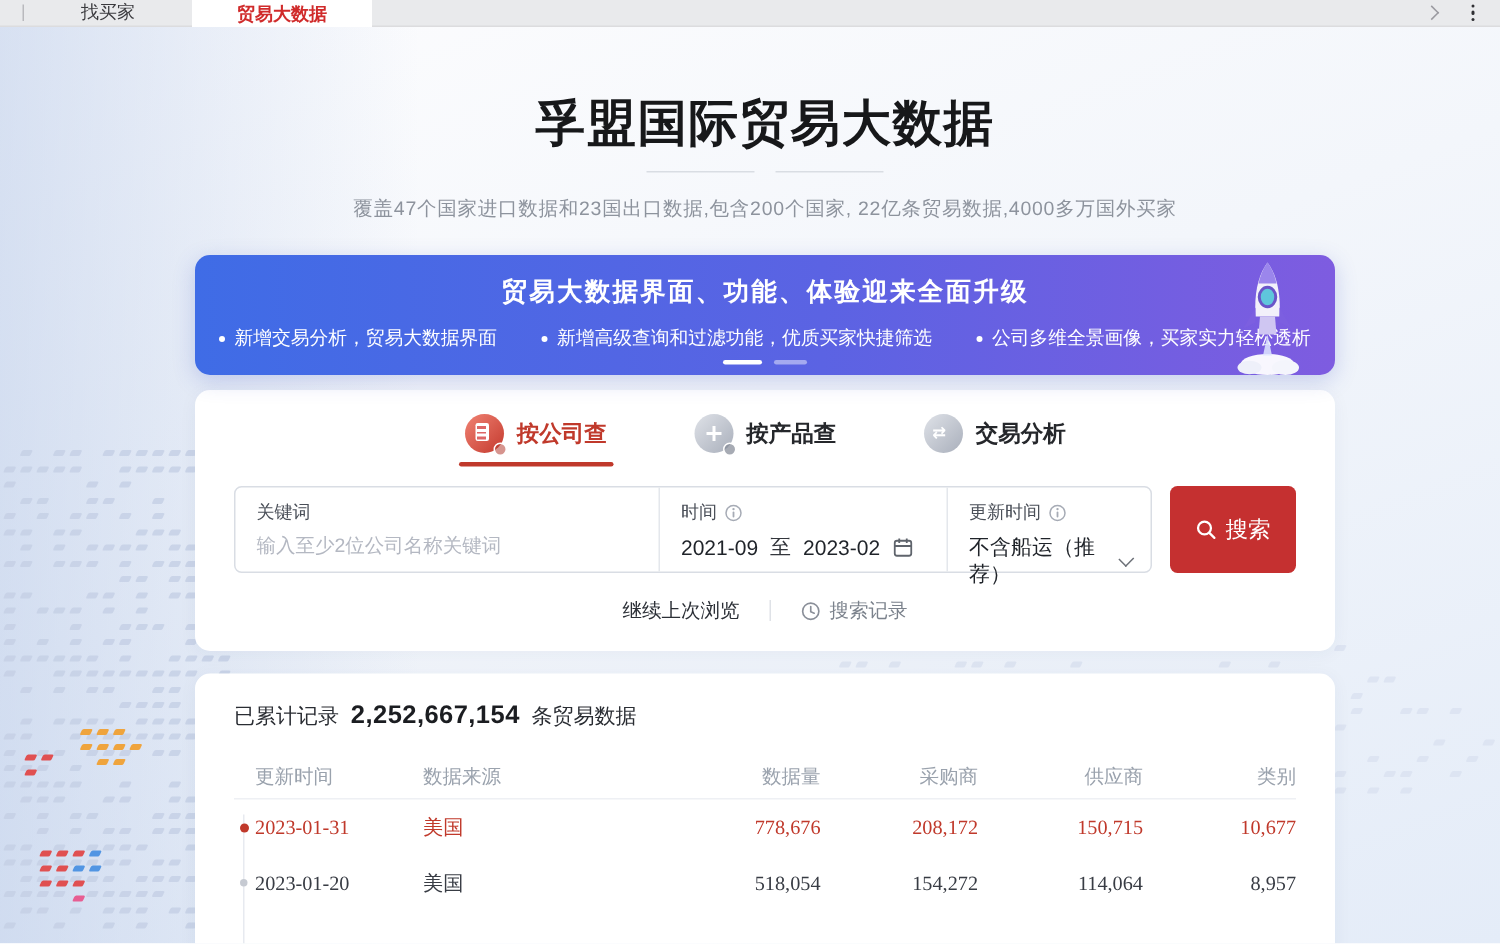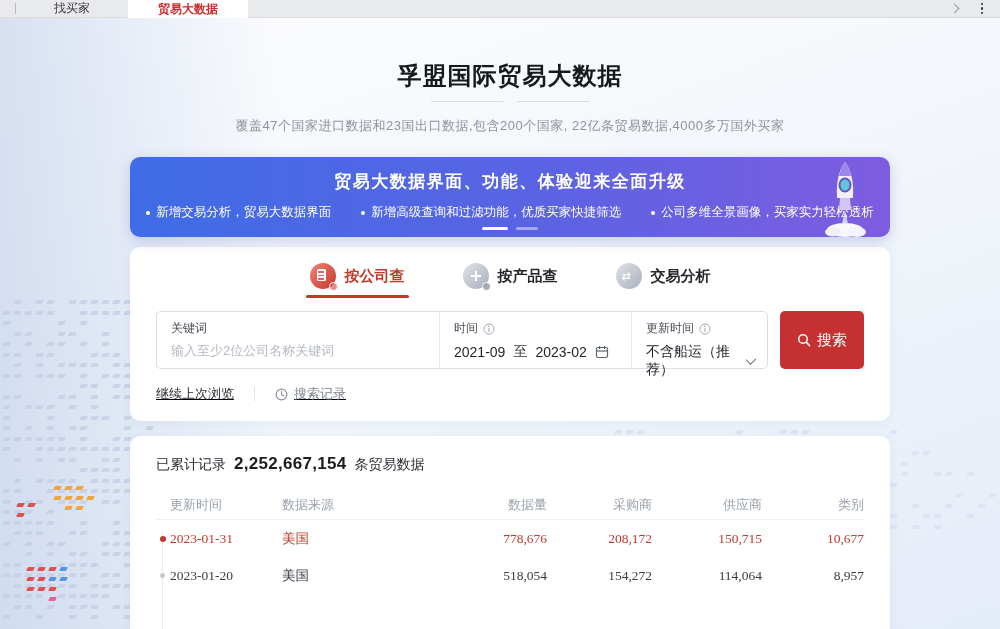--- a/index.html
+++ b/index.html
@@ -25,21 +25,21 @@
   .strip-ico { display:flex; align-items:center; justify-content:center; width:30px; }
   .chev-right { width:7px; height:7px; border-top:1.6px solid #9a9aa0; border-right:1.6px solid #9a9aa0;
     transform:rotate(45deg); margin-right:2px; }
   .kebab { display:flex; flex-direction:column; gap:2px; margin-right:6px; }
   .kebab i { width:2.6px; height:2.6px; background:#2f2f33; border-radius:50%; }
 
   .main { position:relative; z-index:2; width:760px; margin-left:130px; }
 
   
   .hero { text-align:center; margin-top:42px; }
-  .hero-title { font-size:24px; font-weight:bold; color:#17181a; letter-spacing:1px; }
+  .hero-title { font-size:33px; font-weight:bold; color:#17181a; letter-spacing:1px; }
   .hero-sub { display:flex; align-items:center; justify-content:center; gap:14px; margin-top:9px; }
   .hero-sub .line { width:72px; height:1px; background:#d9dde3; }
   .hero-sub .txt { font-size:15px; font-weight:bold; color:#2a2c30; letter-spacing:2px; }
   .hero-desc { margin-top:15px; font-size:13px; color:#8d939d; letter-spacing:.5px; }
 
   
   .banner { position:relative; margin-top:22px; height:80px; border-radius:10px;
     background:linear-gradient(90deg,#3f6ce6 0%,#5b63e3 55%,#7e5ce0 100%);
     color:#fff; overflow:visible; box-shadow:0 4px 14px rgba(70,90,200,.25); }
   .banner-title { text-align:center; padding-top:13px; font-size:17px; font-weight:bold; letter-spacing:1.5px; }
@@ -92,21 +92,21 @@
   .kw-input::placeholder { color:#b4b8c2; }
   .f-value { display:flex; align-items:center; gap:8px; margin-top:6px; font-size:14px; color:#1f2329; }
   .f-value .sep { color:#33363c; }
   .chevron { width:8px; height:8px; border-right:1.6px solid #6c7077; border-bottom:1.6px solid #6c7077;
     transform:rotate(45deg) translateY(-2px); margin-left:auto; }
   .search-btn { margin-left:12px; width:88px; height:58px; background:#c53030; border:none; border-radius:5px;
     color:#fff; font-size:15px; display:flex; align-items:center; justify-content:center; gap:6px;
     cursor:pointer; font-family:inherit; }
 
   
-  .quick { display:flex; align-items:center; justify-content:flex-start; margin-top:16px; margin-bottom:4px;text-decoration:underline; }
+  .quick { display:flex; align-items:center; justify-content:center; margin-top:16px; margin-bottom:4px; }
   .q-continue { font-size:13px; color:#2b2f36; font-weight:500; cursor:pointer; }
   .q-div { width:1px; height:14px; background:#dfe2e7; margin:0 20px; }
   .q-history { display:flex; align-items:center; gap:6px; font-size:13px; color:#7b828c; cursor:pointer; }
 
   
   .table-card { margin-top:15px; padding:18px 26px 20px; }
   .stats-line { font-size:14px; color:#2a2d33; }
   .stats-line b { font-size:17px; font-weight:bold; color:#1b1d21; margin:0 4px; letter-spacing:.3px; }
   .grid { display:grid; grid-template-columns:14px 112px 130px 135px 105px 110px 1fr; align-items:center;font-family:Liberation Serif, serif; }
   .thead { margin-top:16px; height:30px; color:#9aa2ad; font-size:13px; border-bottom:1px solid #eef0f4; }

